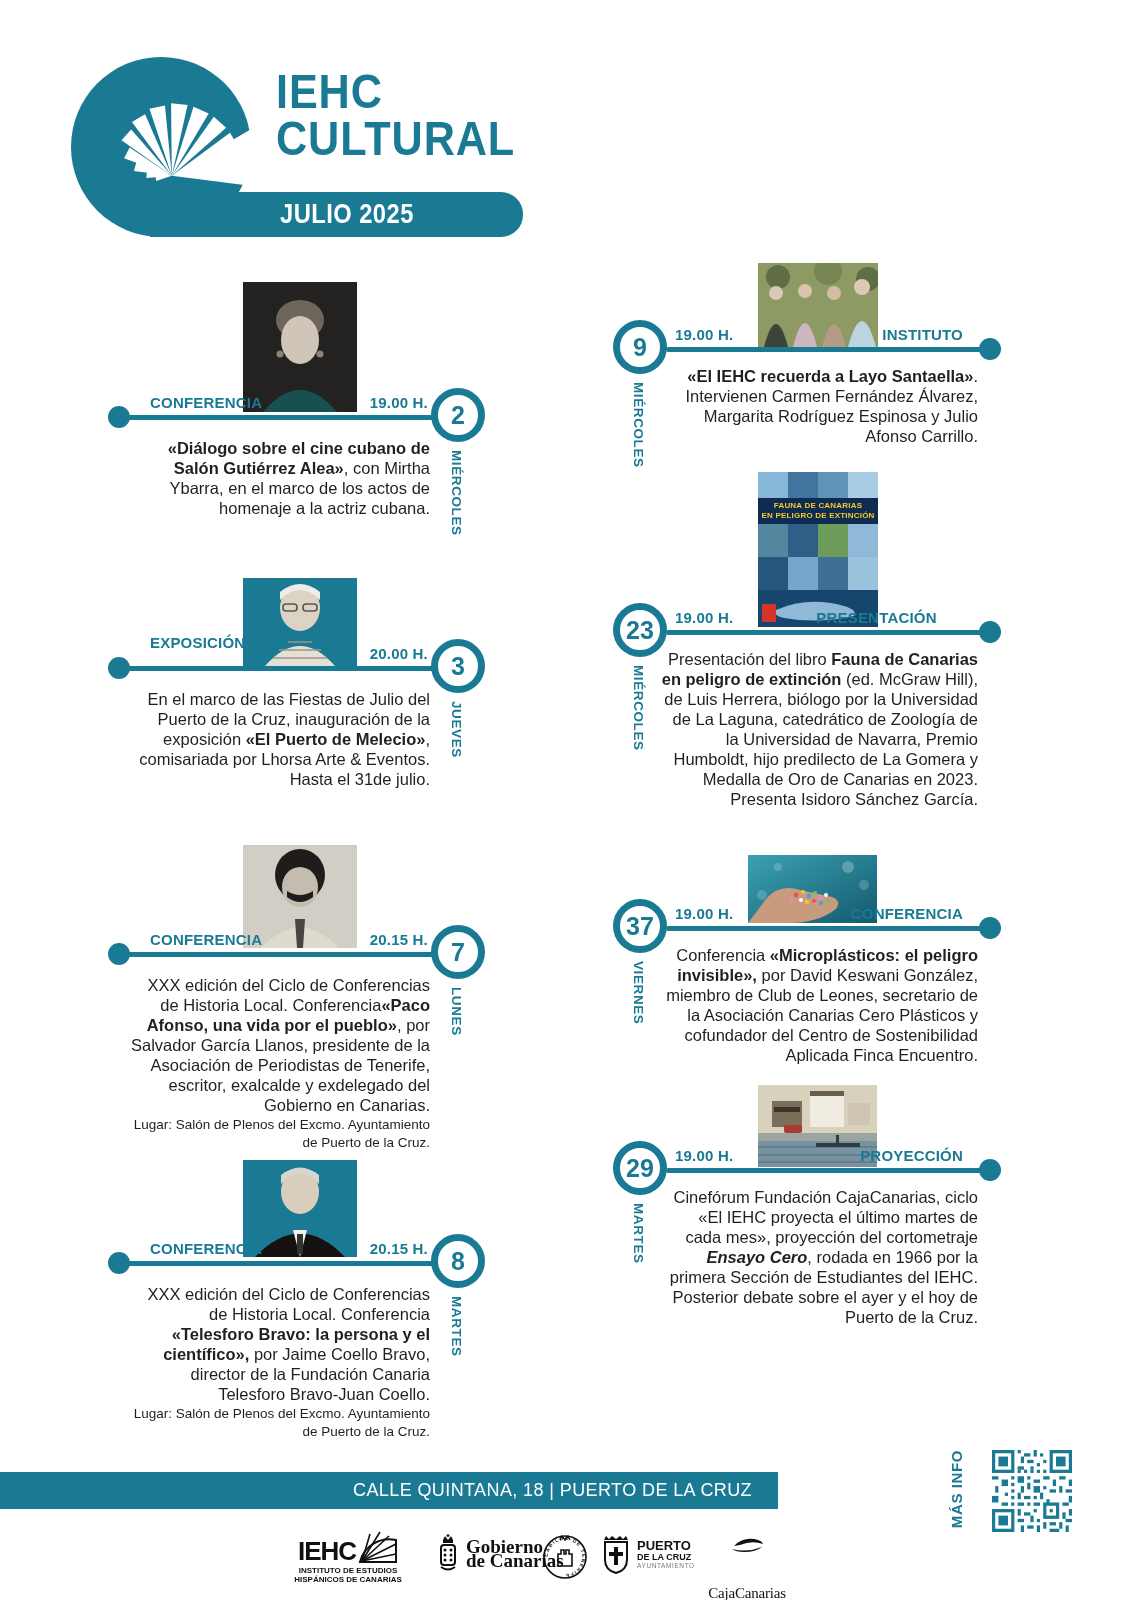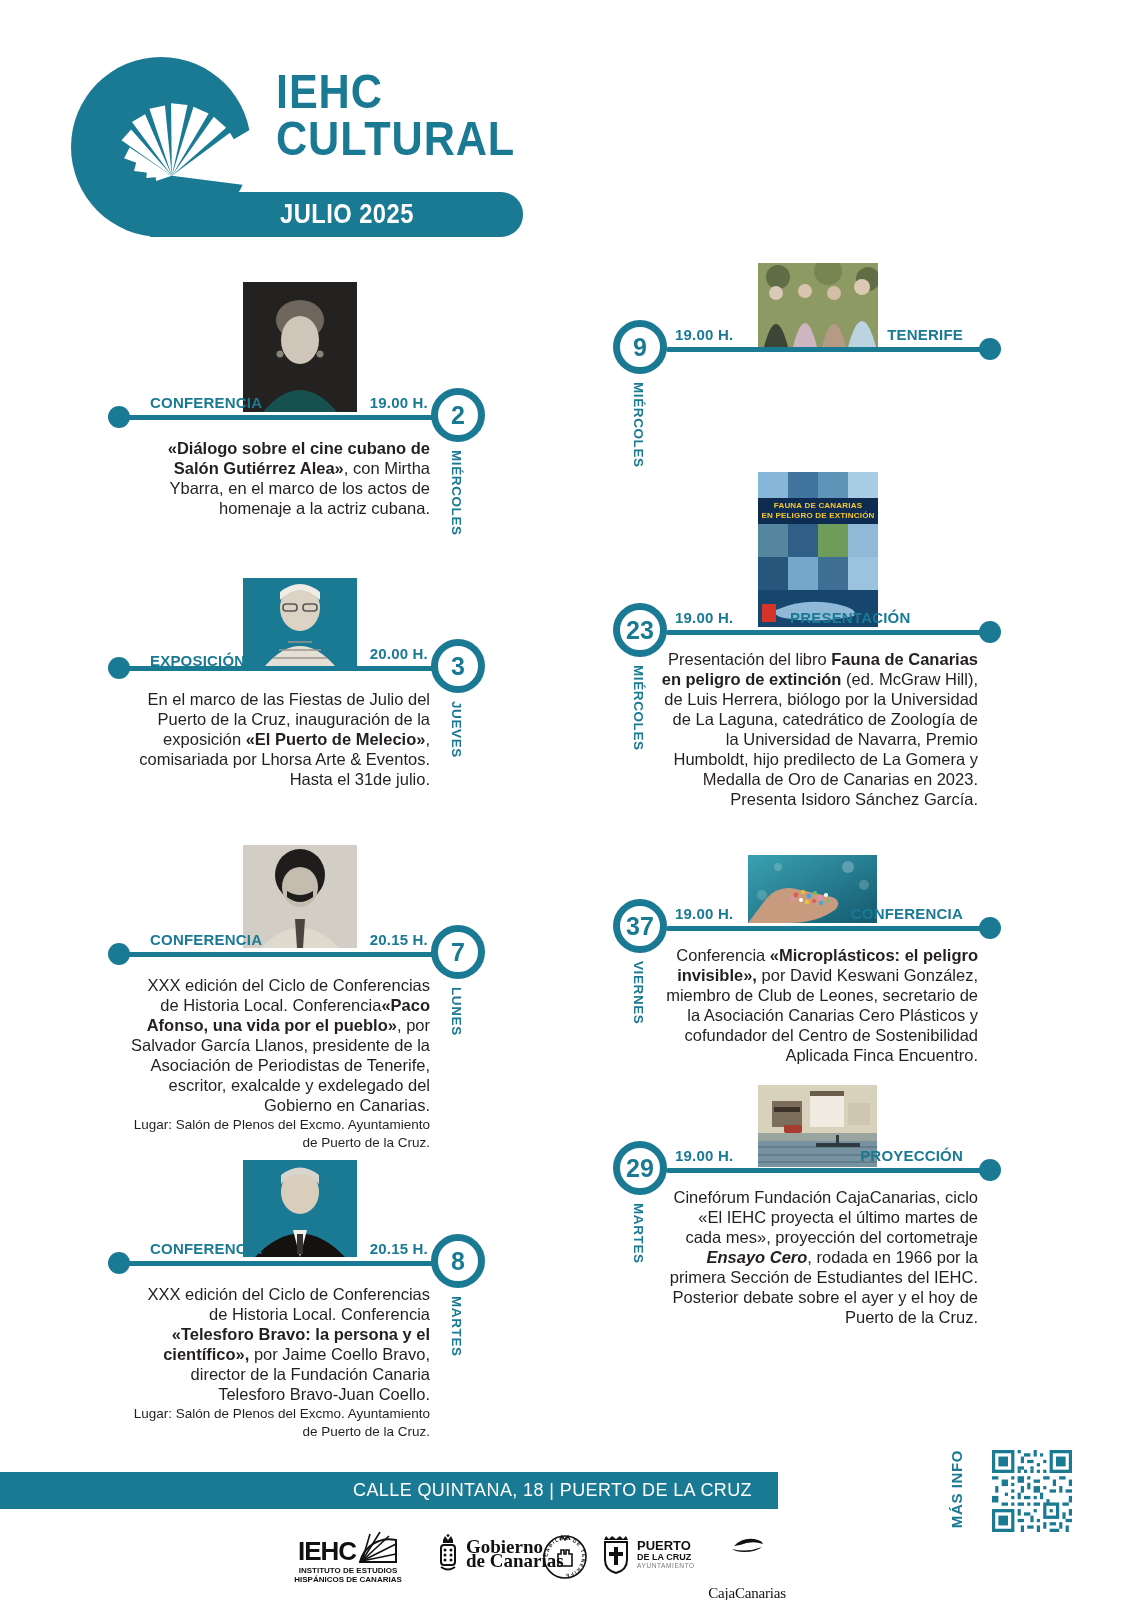--- a/index.html
+++ b/index.html
@@ -85,21 +85,21 @@
     <svg viewBox="0 0 114 88" preserveAspectRatio="none">
       <rect width="114" height="88" fill="#1a7a94"></rect>
       <ellipse cx="57" cy="30" rx="20" ry="23" fill="#dcd3c4"></ellipse>
       <path d="M37,22 Q57,2 77,22 L77,14 Q57,-2 37,14 Z" fill="#efece6"></path>
       <rect x="40" y="26" width="14" height="7" rx="3" fill="none" stroke="#555" stroke-width="1.6"></rect>
       <rect x="60" y="26" width="14" height="7" rx="3" fill="none" stroke="#555" stroke-width="1.6"></rect>
       <path d="M22,88 Q57,48 92,88 Z" fill="#e4e0d6"></path>
       <path d="M30,80 L84,80 M36,72 L78,72 M45,64 L69,64" stroke="#9a958c" stroke-width="1.4"></path>
     </svg>
   </div>
-  <div class="lbl" style="left:150px;top:652px;">EXPOSICIÓN</div>
+  <div class="lbl" style="left:150px;top:634px;">EXPOSICIÓN</div>
   <div class="lbl" style="left:300px;top:645px;width:128px;text-align:right;">20.00 H.</div>
   <div class="dot" style="left:108px;top:657px;"></div>
   <div class="hline" style="left:119px;top:666px;width:339px;"></div>
   <div class="daycircle" style="left:431px;top:639px;">
       <span>3</span>
     </div>
   <div class="dayname" style="left:449px;top:701px;">JUEVES</div>
   <div class="body-txt" style="left:130px;top:689px;width:300px;">
     <div><span>En el marco de las Fiestas de Julio del Puerto de la Cruz, inauguración de la exposición </span><span style="font-weight: 700;">«El Puerto de Melecio»</span><span>, comisariada por Lhorsa Arte &amp; Eventos.</span><br><span>Hasta el 31de julio.</span></div>
   </div>
@@ -160,27 +160,28 @@
         <path d="M6,84 Q18,38 30,84 Z" fill="#3d4438"></path>
       <circle cx="47" cy="28" r="7" fill="#d9c4ae"></circle>
         <path d="M35,84 Q47,36 59,84 Z" fill="#cdb6bf"></path>
       <circle cx="76" cy="30" r="7" fill="#d3bda6"></circle>
         <path d="M64,84 Q76,38 88,84 Z" fill="#b59b86"></path>
       <circle cx="104" cy="24" r="8" fill="#dcc9b4"></circle>
         <path d="M90,84 Q104,32 118,84 Z" fill="#bcd3e2"></path>
     </svg>
   </div>
   <div class="lbl" style="left:675px;top:326px;">19.00 H.</div>
-  <div class="lbl" style="left:790px;top:326px;width:173px;text-align:right;">TENERIFE</div>
+  <div class="lbl" style="left:790px;top:326px;width:173px;text-align:right;">INSTITUTO</div>
   <div class="daycircle" style="left:613px;top:320px;">
       <span>9</span>
     </div>
   <div class="hline" style="left:666px;top:347px;width:324px;"></div>
   <div class="dot" style="left:979px;top:338px;"></div>
   <div class="dayname" style="left:631px;top:382px;">MIÉRCOLES</div>
+  <div class="body-txt" style="left:660px;top:366px;width:318px;"><span style="font-weight: 700;">«El IEHC recuerda a Layo Santaella»</span><span>. Intervienen Carmen Fernández Álvarez, Margarita Rodríguez Espinosa y Julio Afonso Carrillo.</span></div>
 
   <div class="photo" style="left:758px;top:472px;width:120px;height:155px;background:#0e2c51;">
     <div class="abs" style="left:0;top:0;width:120px;height:26px;display:flex;">
       <div style="flex:1;background:#86b7d9;"></div>
         <div style="flex:1;background:#41759f;"></div>
       <div style="flex:1;background:#5f93b8;"></div>
         <div style="flex:1;background:#a8cde4;"></div>
     </div>
     <div class="abs cover-band-txt" style="left:0;top:29px;width:120px;">
       <div>FAUNA DE CANARIAS</div>
@@ -196,21 +197,21 @@
       <div style="width:30px;height:33px;background:#3f6f94;"></div>
         <div style="width:30px;height:33px;background:#9cc3de;"></div>
     </div>
     <svg class="abs" style="left:0;top:118px;width:120px;height:37px;" viewBox="0 0 120 37" preserveAspectRatio="none">
       <rect width="120" height="37" fill="#16456e"></rect>
       <path d="M18,20 Q50,6 86,16 Q100,20 96,26 Q60,34 26,28 Q14,25 18,20 Z" fill="#8fb9d6"></path>
     </svg>
     <div class="abs" style="left:4px;top:132px;width:14px;height:18px;background:#d63429;"></div>
   </div>
   <div class="lbl" style="left:675px;top:609px;">19.00 H.</div>
-  <div class="lbl" style="left:790px;top:609px;width:173px;text-align:left;">PRESENTACIÓN</div>
+  <div class="lbl" style="left:790px;top:609px;width:173px;text-align:center;">PRESENTACIÓN</div>
   <div class="daycircle" style="left:613px;top:603px;">
       <span>23</span>
     </div>
   <div class="hline" style="left:666px;top:630px;width:324px;"></div>
   <div class="dot" style="left:979px;top:621px;"></div>
   <div class="dayname" style="left:631px;top:665px;">MIÉRCOLES</div>
   <div class="body-txt" style="left:660px;top:649px;width:318px;"><span>Presentación del libro </span><span style="font-weight: 700;">Fauna de Canarias en peligro de extinción</span><span> (ed. McGraw Hill), de Luis Herrera, biólogo por la Universidad de La Laguna, catedrático de Zoología de la Universidad de Navarra, Premio Humboldt, hijo predilecto de La Gomera y Medalla de Oro de Canarias en 2023. Presenta Isidoro Sánchez García.</span></div>
 
   <div class="photo" style="left:748px;top:855px;width:129px;height:68px;">
     <svg viewBox="0 0 129 68" preserveAspectRatio="none">

